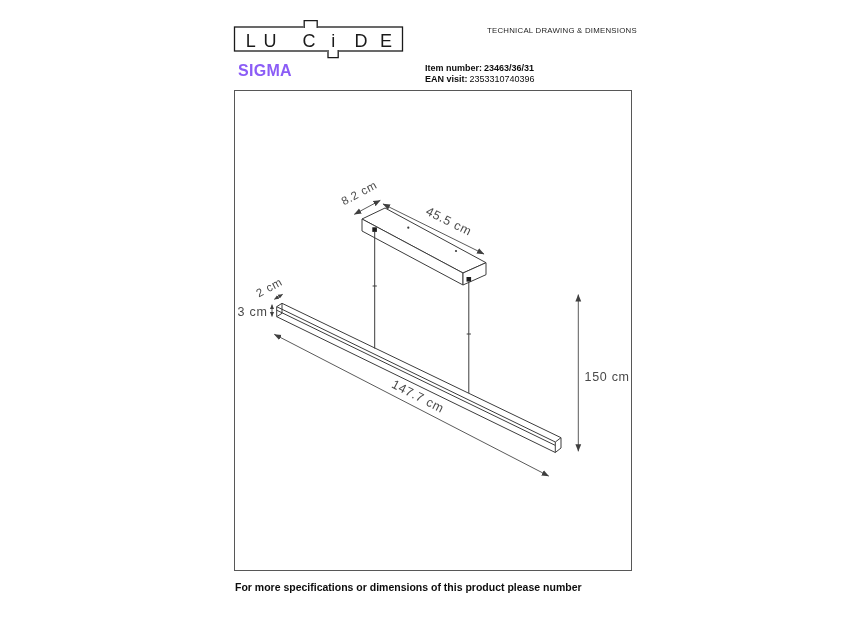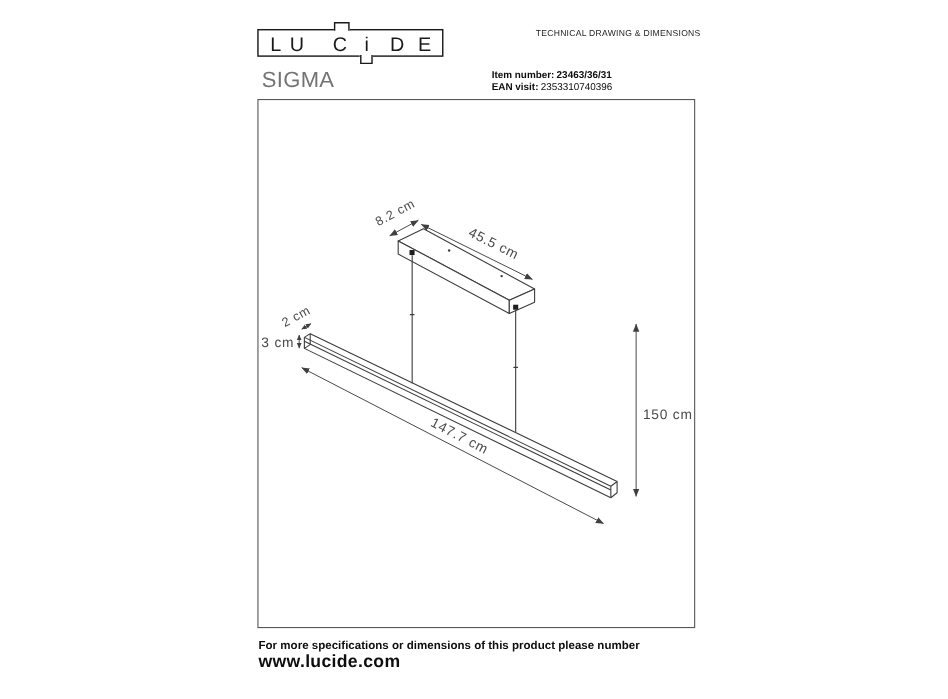--- a/index.html
+++ b/index.html
@@ -7,23 +7,23 @@
     position:relative; width:862px; height:635px; background:#ffffff;
     font-family:"Liberation Sans", sans-serif; color:#111; overflow:hidden;
   }
   .logo-svg { position:absolute; left:232px; top:13px; }
   .doc-type {
     position:absolute; left:487px; top:26px;
     font-size:7.8px; letter-spacing:0.25px; color:#1c1c1c;text-align:center;
   }
   .product-name {
     position:absolute; left:238px; top:62px;
-    font-size:20px; font-weight:normal; letter-spacing:0.3px; color:#737373;
+    font-size:16px; font-weight:bold; letter-spacing:0.3px; color:#8b5cf6;
   }
-  .meta { position:absolute; left:447px; top:63px; font-size:9px; line-height:11px; color:#0d0d0d; }
+  .meta { position:absolute; left:425px; top:63px; font-size:9px; line-height:11px; color:#0d0d0d; }
   .meta .label { font-weight:bold; }
   .meta .val-bold { font-weight:bold; margin-left:2px; }
   .meta .val { margin-left:2px; }
   .drawing-box {
     position:absolute; left:234px; top:90px; width:396px; height:479px;
     border:1.5px solid #575757; background:#fff;
   }
   .drawing-box svg { display:block; width:396px; height:479px; }
   .footer-line1 {
     position:absolute; left:235px; top:581px;
@@ -139,15 +139,14 @@
       </g>
 
       <g>
         <line class="dimline" x1="343.3" y1="203.6" x2="343.3" y2="360.3" marker-start="url(#ah)" marker-end="url(#ah)"></line>
         <text class="dimtext" text-anchor="start" x="349.5" y="289.5">150 cm</text>
       </g>
     </svg>
   </div>
 
   <div class="footer-line1">For more specifications or dimensions of this product please number</div>
-  <div class="footer-line2">www.lucide.com</div>
 
 </div>
 
 </body></html>

